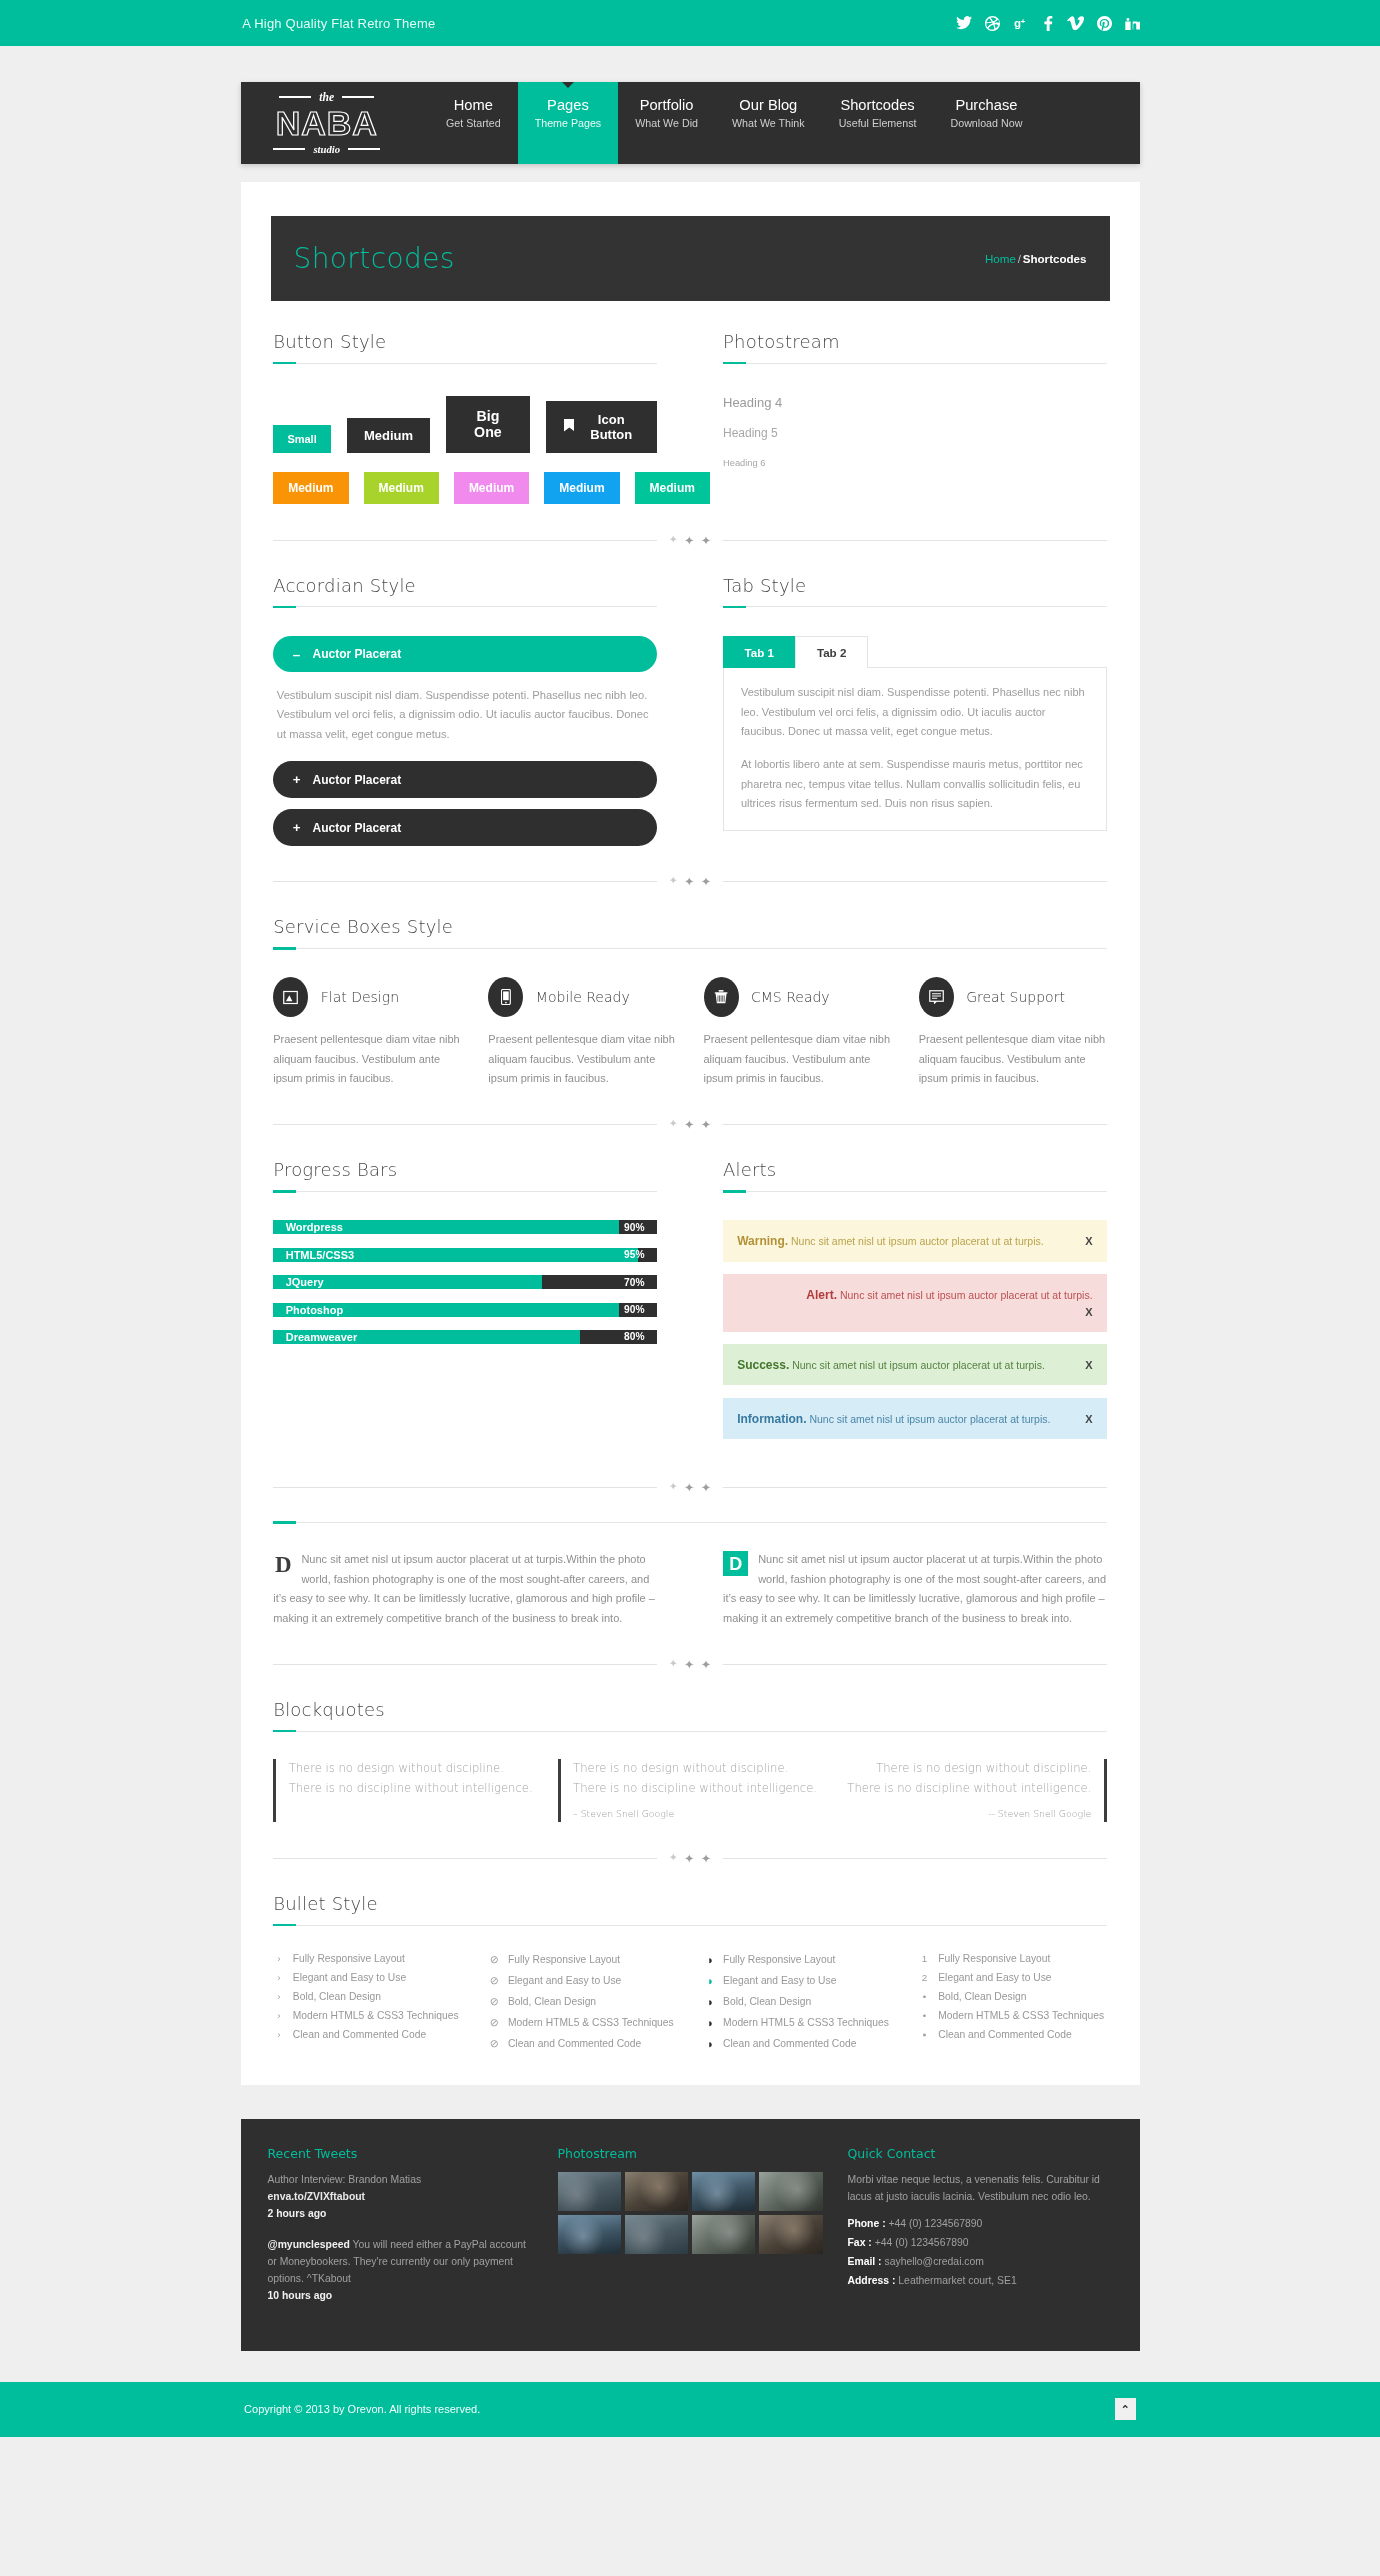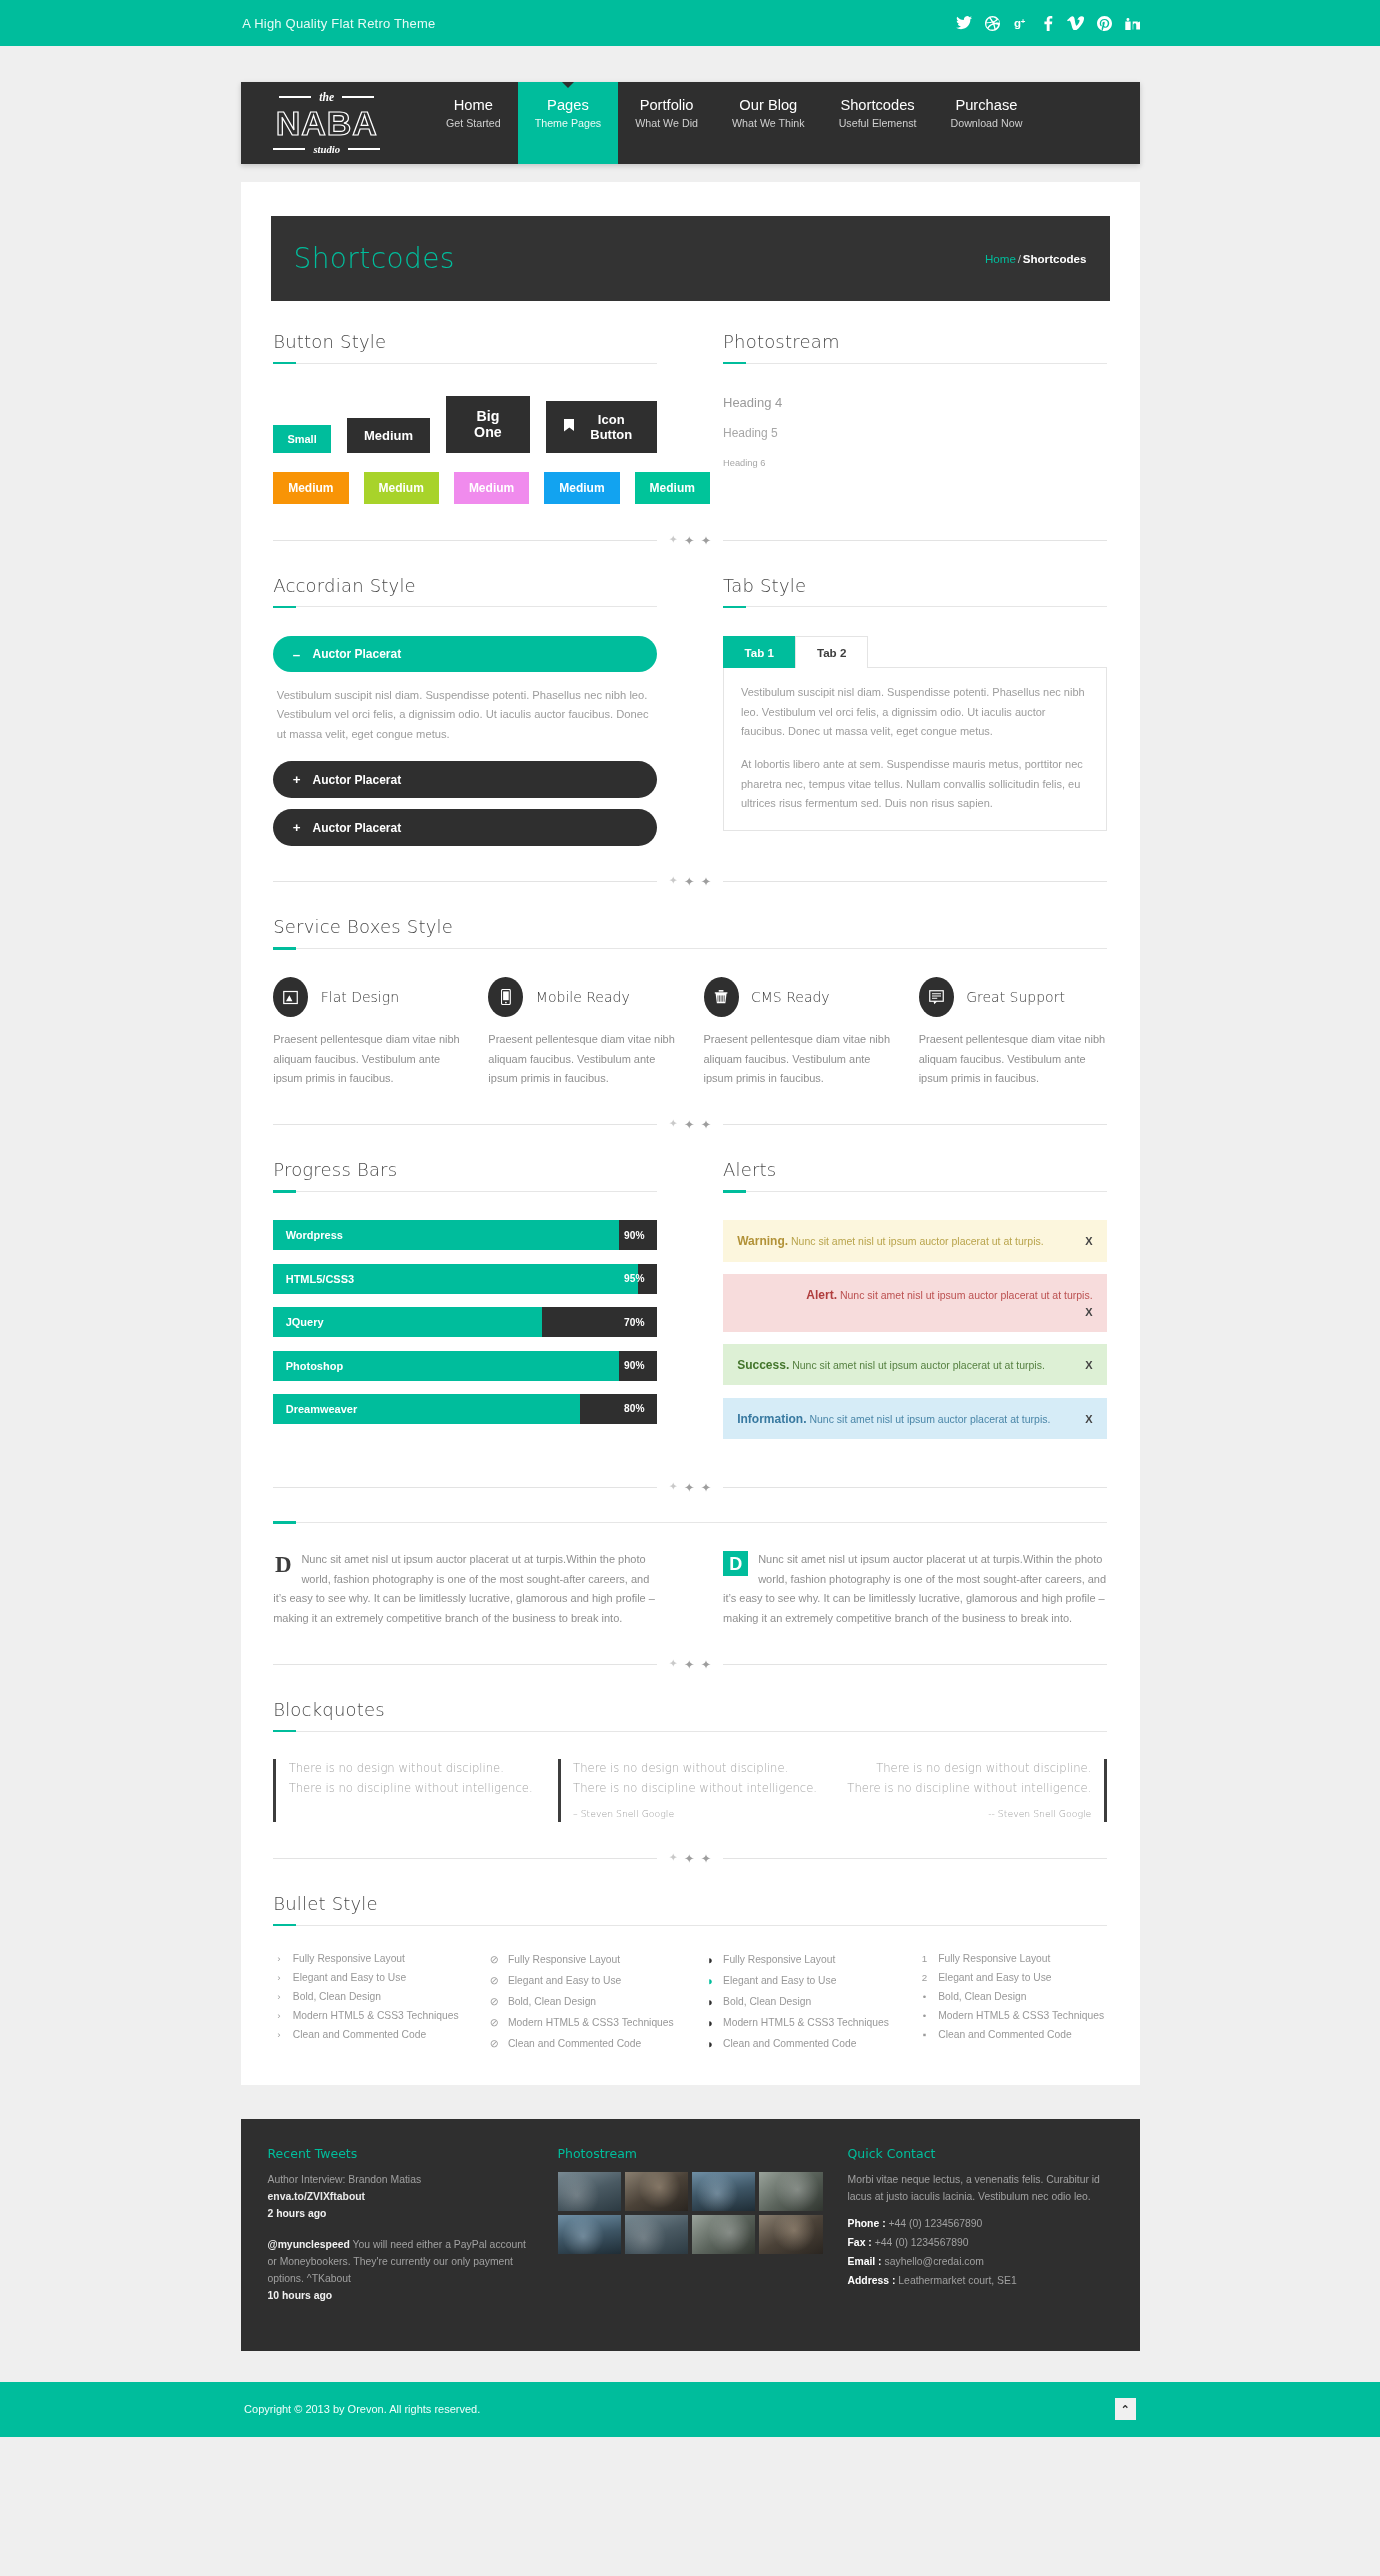--- a/index.html
+++ b/index.html
@@ -117,21 +117,21 @@
   .svc { display:flex; gap:27px; margin-top:28.5px; }
   .svc-box { flex:1; }
   .svc-top { display:flex; align-items:center; gap:12.5px; }
   .svc-ico { width:35px; height:40px; border-radius:50%/50%; background:#2f2f2f; display:flex; align-items:center; justify-content:center; flex:0 0 35px;}
   .svc-ico svg { fill:#fff; }
   .svc-title { font-size:14px; color:#3d3d3d; font-weight:300; font-family:"DejaVu Sans", sans-serif;}
   .svc-text { margin-top:12.5px; color:#8f8f8f; font-size:11px; line-height:1.78; }
 
   
   .bars { margin-top:28.5px; }
-  .bar { height:30px; background:#2f2f2f; display:flex; align-items:center; margin-bottom:13.4px; position:relative; }
+  .bar { height:14px; background:#2f2f2f; display:flex; align-items:center; margin-bottom:13.4px; position:relative; }
   .bar .fill { background:#00bd9c; height:100%; display:flex; align-items:center; }
   .bar .lbl { color:#fff; font-size:11px; font-weight:bold; padding-left:12.5px; white-space:nowrap; }
   .bar .pct { position:absolute; right:12.5px; color:#fff; font-size:10.2px; font-weight:bold;}
 
   
   .alerts { margin-top:28.5px; }
   .alert { padding:11.6px 14.2px; margin-bottom:12.5px; display:flex; align-items:flex-end; justify-content:space-between; font-size:10.5px; line-height:1.5;}
   .alert .msg b { font-size:12px; }
   .alert .x { font-weight:bold; font-size:11px; color:#444; padding-left:12.5px;}
   .al-warning { background:#fcf6dd; color:#b9a44c; }

